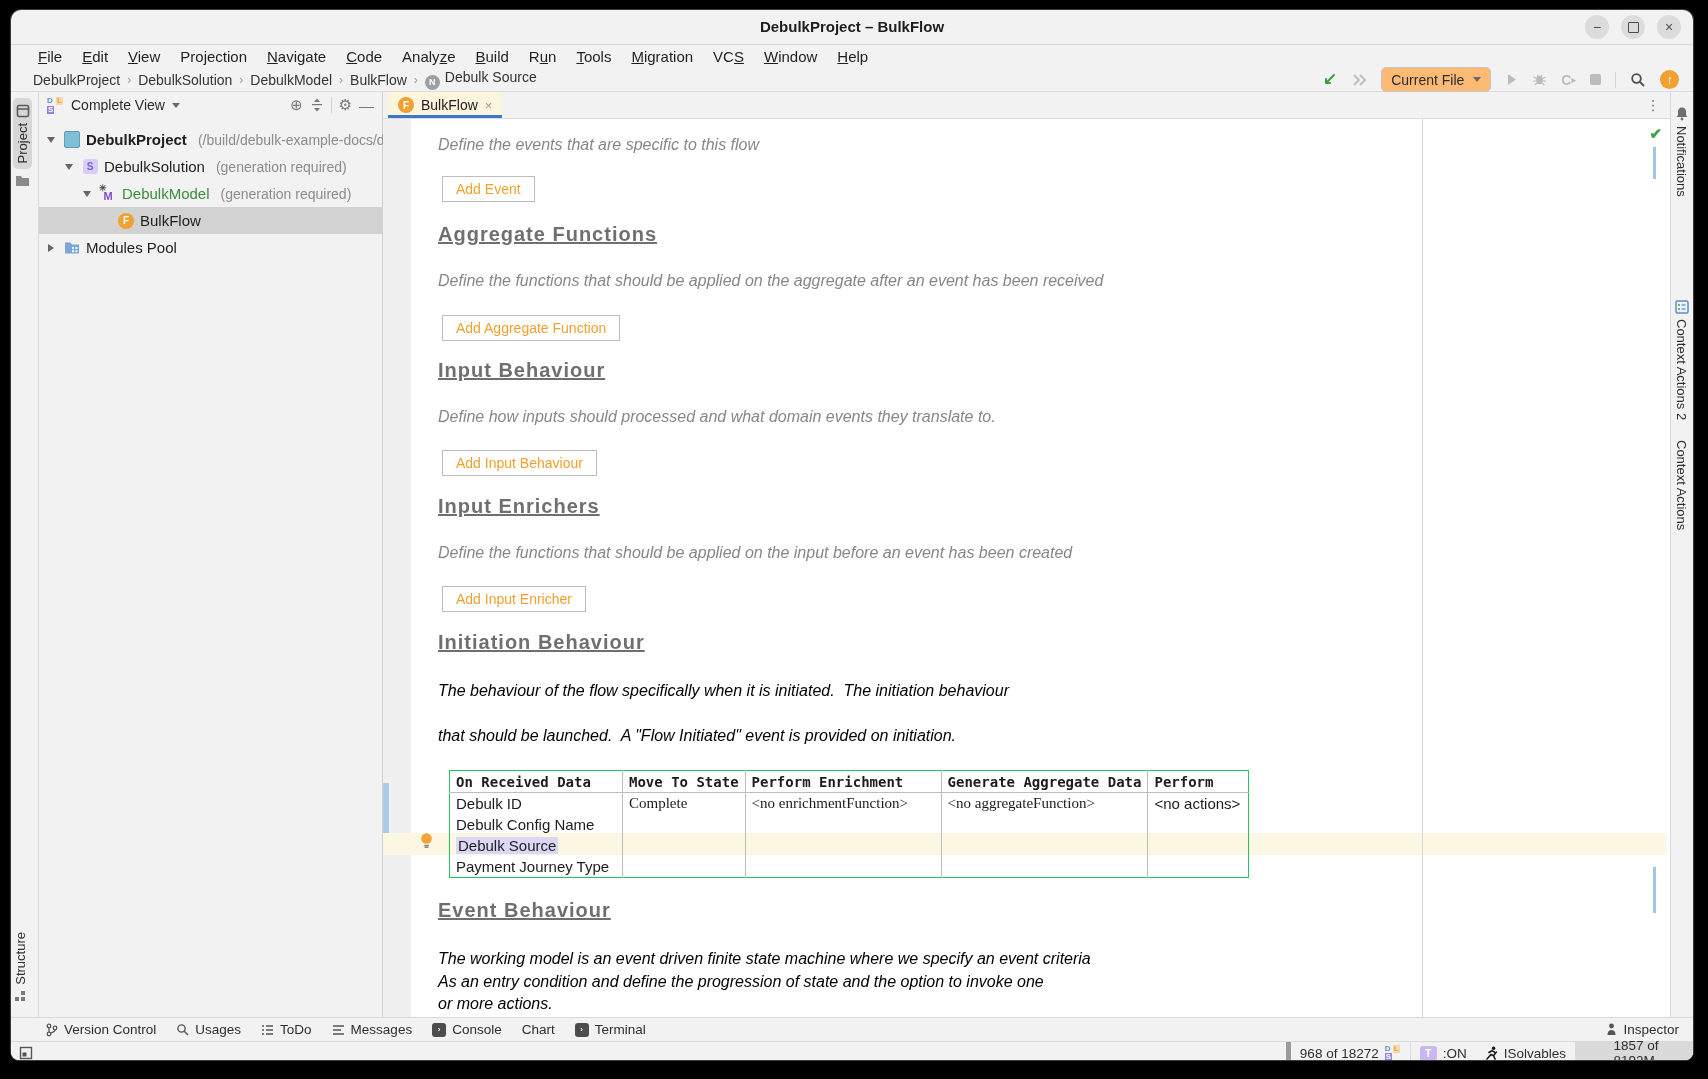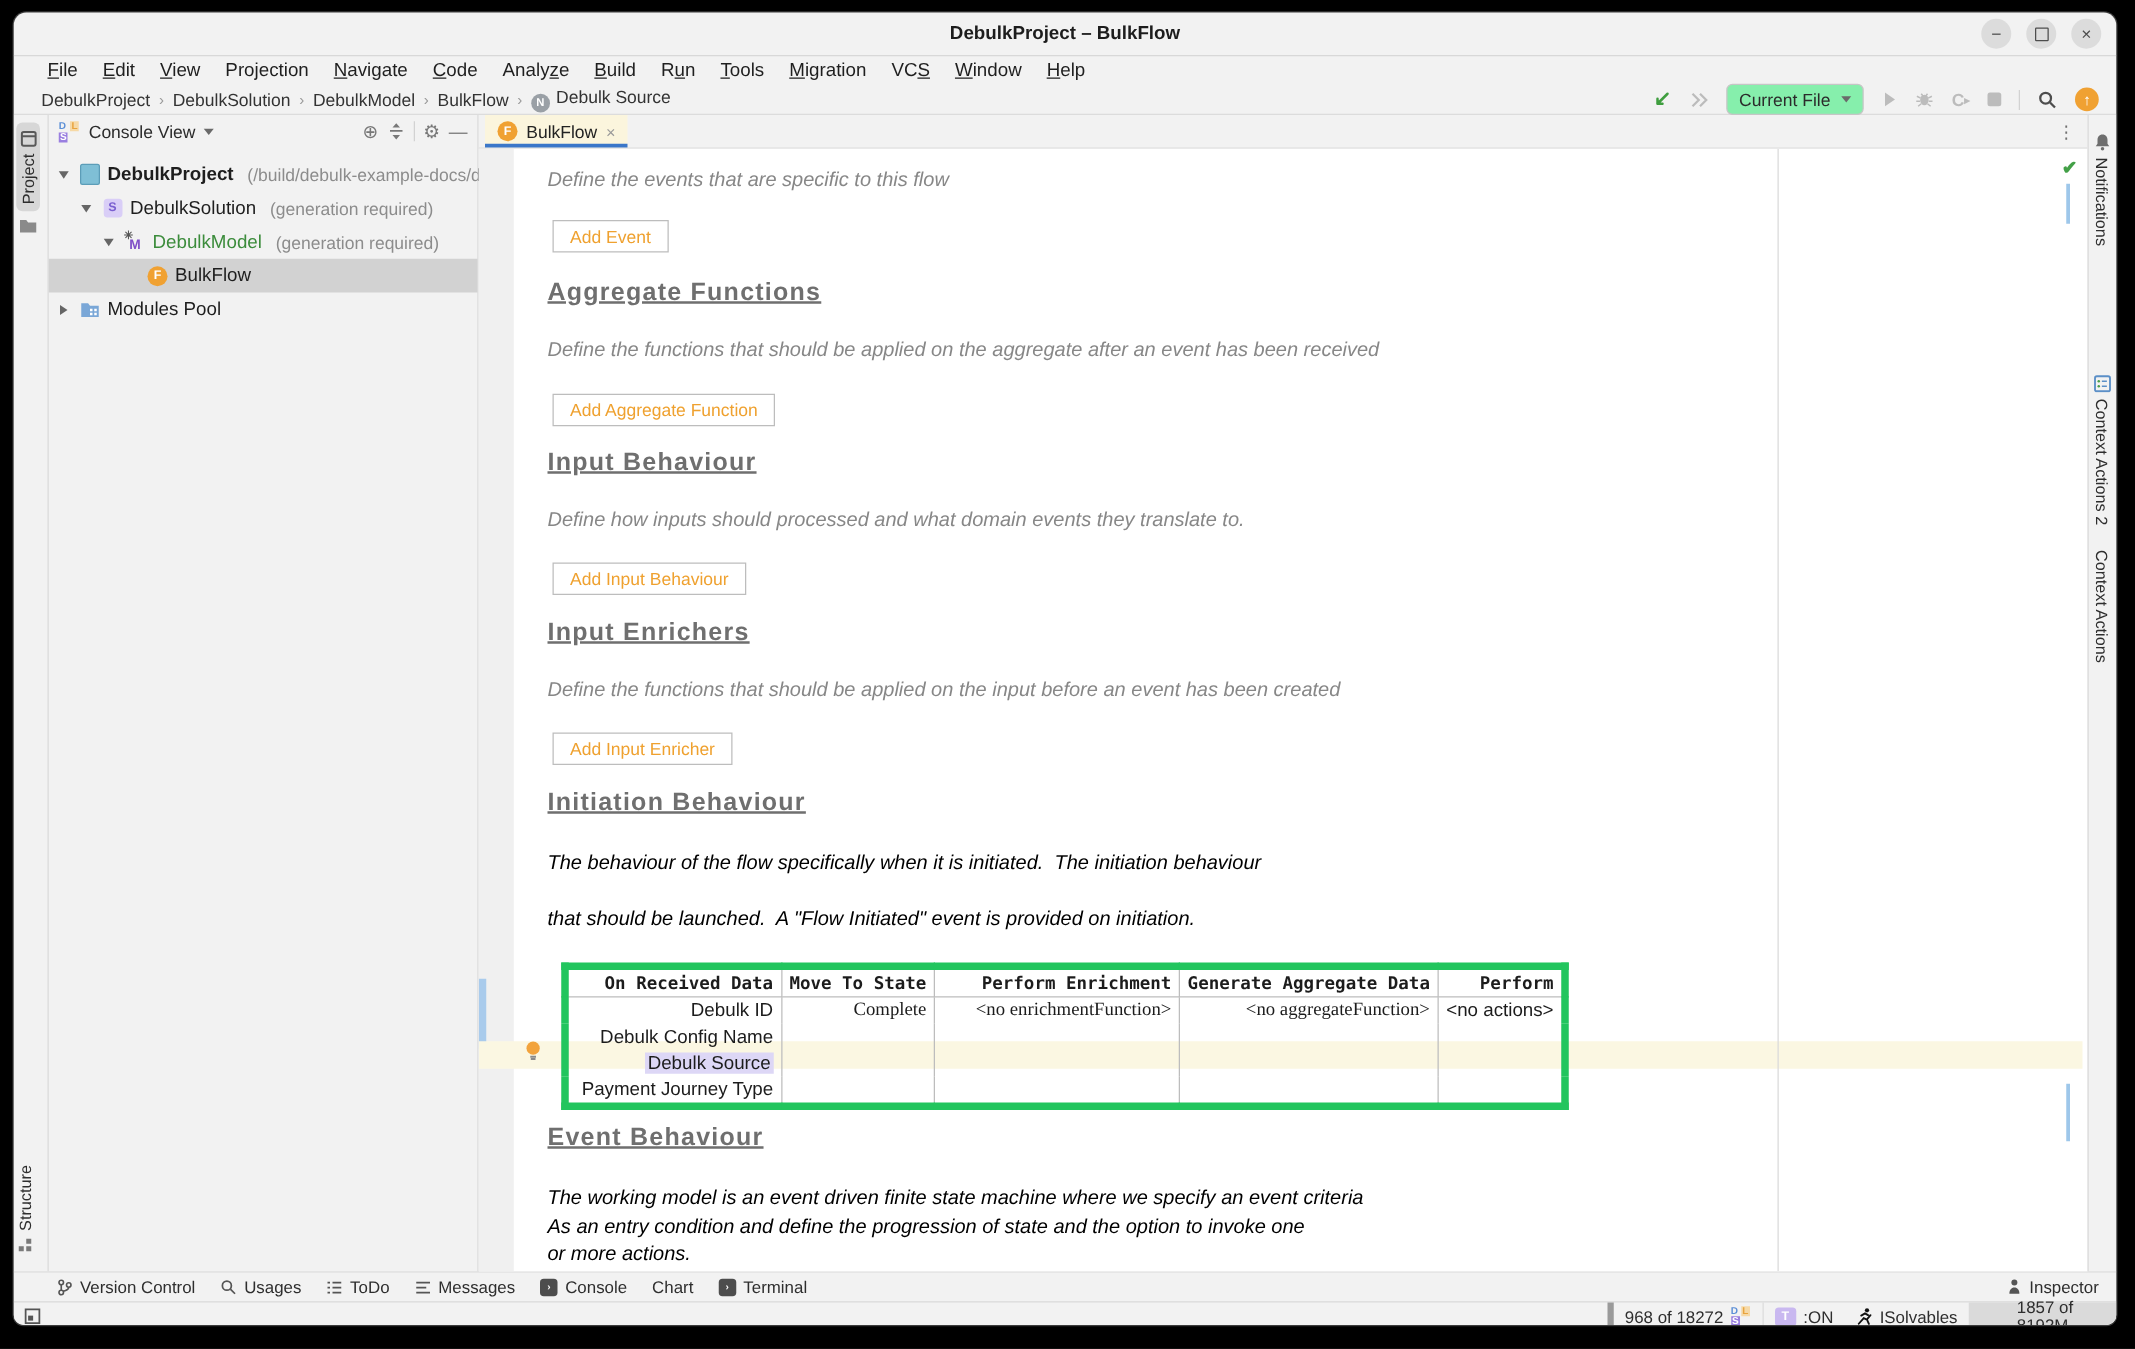--- a/index.html
+++ b/index.html
@@ -19,21 +19,21 @@
   .menuitem{font-size:15px;color:#1f1f1f;padding:0 9px;}
   
   .crumbbar{height:23px;display:flex;align-items:center;padding-left:22px;position:relative;
     border-bottom:1px solid #dcdcdc;}
   .crumb{font-size:14px;color:#333;}
   .crumbsep{font-size:12px;color:#9a9a9a;margin:0 7px;}
   .ncircle{display:inline-flex;width:15px;height:15px;border-radius:50%;background:#9aa0a6;color:#fff;
     font-size:9px;font-weight:bold;align-items:center;justify-content:center;margin-right:5px;vertical-align:-3px;}
   .runbar{position:absolute;right:14px;top:0;height:23px;display:flex;align-items:center;gap:14px;}
   .rtool{display:flex;align-items:center;color:#b5b5b5;}
-  .runcfg{height:23px;background:#86efac;border:1px solid #c6c6c6;border-radius:5px;display:flex;
+  .runcfg{height:23px;background:#fdba74;border:1px solid #c6c6c6;border-radius:5px;display:flex;
     align-items:center;padding:0 9px;gap:9px;font-size:14px;color:#2b2b2b;}
   .caret{width:0;height:0;border-left:4px solid transparent;border-right:4px solid transparent;
     border-top:5px solid #6a6a6a;}
   .vline{width:1px;height:16px;background:#d2d2d2;}
   .stopicon{width:11px;height:11px;background:#bcbcbc;border-radius:2px;}
   .orangecircle{width:19px;height:19px;border-radius:50%;background:#F0A132;color:#fff;display:flex;
     align-items:center;justify-content:center;font-size:12px;font-weight:bold;}
   
   .main{display:flex;height:925px;}
   .stripe{width:27px;background:#f2f2f2;position:relative;flex:none;}
@@ -93,21 +93,21 @@
   .para{position:absolute;left:55px;font-size:16px;font-style:italic;color:#000000;
     line-height:22.5px;white-space:pre;}
   .band{position:absolute;left:0;right:4px;top:714px;height:22px;background:#fbf7e2;}
   .lavender{background:#ddd7f6;padding:0 2px;}
   table.itable{position:absolute;left:66px;top:651px;border-collapse:collapse;table-layout:fixed;
     background:transparent;}
   .itable td{border-right:1px solid #bdbdbd;height:21px;padding:0 6px;font-size:15px;color:#1c1c1c;
     vertical-align:middle;white-space:nowrap;overflow:hidden;}
   .itable tr.hdr td{font-family:"DejaVu Sans Mono",monospace;font-weight:bold;font-size:14px;
     border-bottom:1px solid #bdbdbd;}
-  .itable{border:6px solid #22c55e;text-align:right;}
+  .itable{border:1px solid #22c55e;}
   .itable td:last-child{border-right:none;}
   .mono{font-family:Liberation Serif, serif;font-size:14px;}
   .dim{color:#8f8f8f;}
   .bulb{position:absolute;left:36px;top:713px;}
   .scrollmark{position:absolute;width:3px;background:#9ec7ea;right:14px;}
   .okcheck{position:absolute;right:8px;top:6px;color:#43a047;font-size:15px;font-weight:bold;}
   
   .toolbar-bottom{height:23px;border-top:1px solid #d9d9d9;display:flex;align-items:center;
     padding:0 14px 0 34px;gap:20px;background:#f2f2f2;}
   .btool{display:flex;align-items:center;gap:6px;font-size:13.5px;color:#2e2e2e;}
@@ -240,21 +240,21 @@
       </div>
     </div>
 
     <div class="panel">
       <div class="panelhead">
         <span class="dslogo">
             <b class="d">D</b>
             <b class="l">L</b>
             <b class="s">S</b>
           </span>
-        <span style="font-size:14px;color:#2b2b2b;">Console View</span>
+        <span style="font-size:14px;color:#2b2b2b;">Complete View</span>
         <span class="caret"></span>
         <span class="grow"></span>
         <span class="ptool">⊕</span>
         <span class="ptool">
           <svg width="14" height="14" viewBox="0 0 14 14">
               <path d="M7 0.5 l3 3.5 h-6 Z M7 13.5 l-3-3.5 h6 Z" fill="#787878" transform="rotate(180 7 7)"></path>
               <path d="M2 6.6 h10" stroke="#787878" stroke-width="1.4"></path>
             </svg>
         </span>
         <span class="vline"></span>

